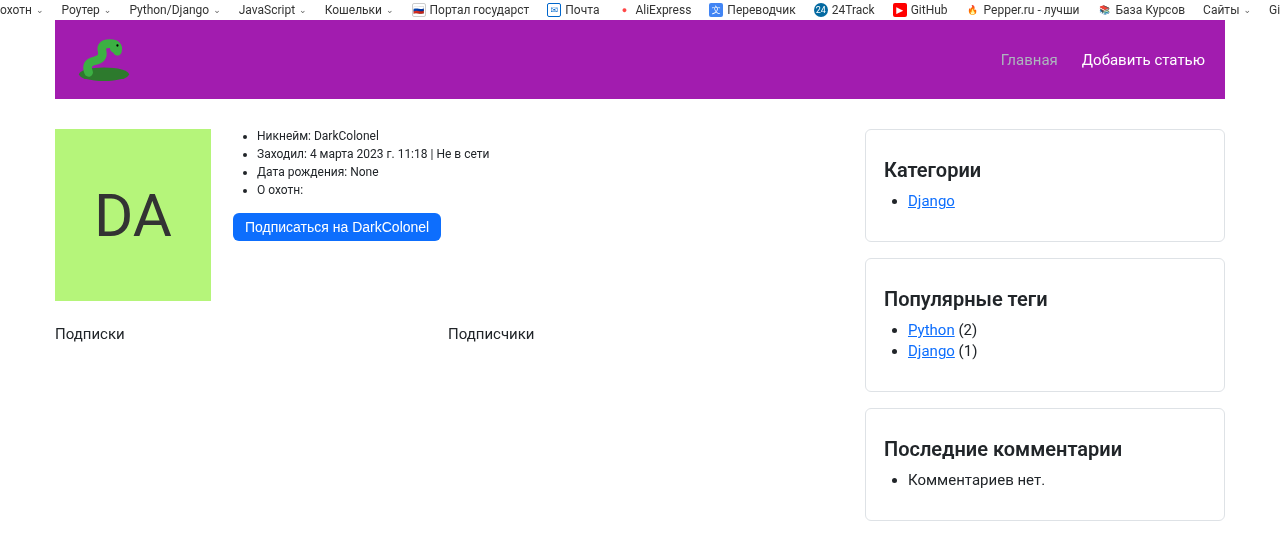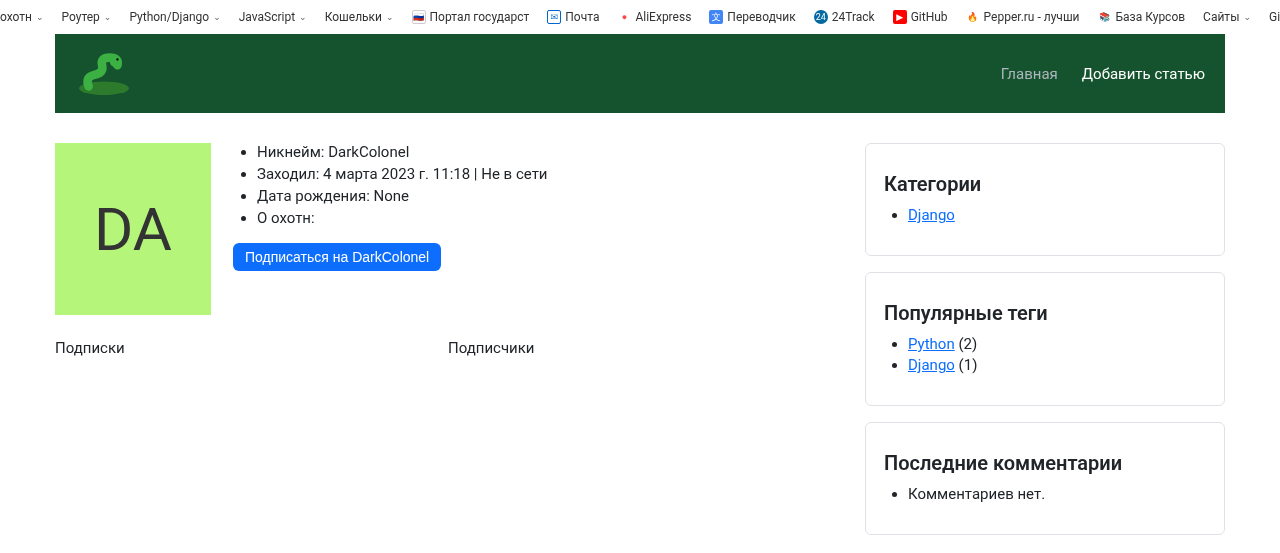--- a/index.html
+++ b/index.html
@@ -12,21 +12,21 @@
       background: #fff;
       color: #212529;
       font-size: 14px;
     }
     
     
     .bookmarks-bar {
       display: flex;
       align-items: center;
       gap: 18px;
-      padding: 17px 0;
+      padding: 10px 0;
       font-size: 12px;
       color: #333;
       height: 16px;
       overflow: hidden;
       white-space: nowrap;
     }
     .bookmark-item {
       display: flex;
       align-items: center;
       gap: 4px;
@@ -56,21 +56,21 @@
     
     
     .container {
       max-width: 1170px;
       margin: 0 auto;
       padding: 0;
     }
     
     
     .navbar {
-      background: #14532d;
+      background: #a21caf;
       padding: 14px 20px;
       display: flex;
       align-items: center;
       justify-content: space-between;
       border-radius: 0;
       gap: 24px;
     }
     .logo {
       width: 58px;
       height: 48px;
@@ -162,21 +162,21 @@
       font-weight: 600;
       margin-bottom: 12px;
     }
     .profile-list {
       list-style: disc;
       padding-left: 24px;
       margin-bottom: 16px;
     }
     .profile-list li {
       margin-bottom: 4px;
-      font-size: 15px;
+      font-size: 12px;
     }
     .btn-subscribe {
       background: #0d6efd;
       color: #fff;
       font-size: 14px;
       padding: 6px 12px;
     }
     
     
     .tabs-row {

